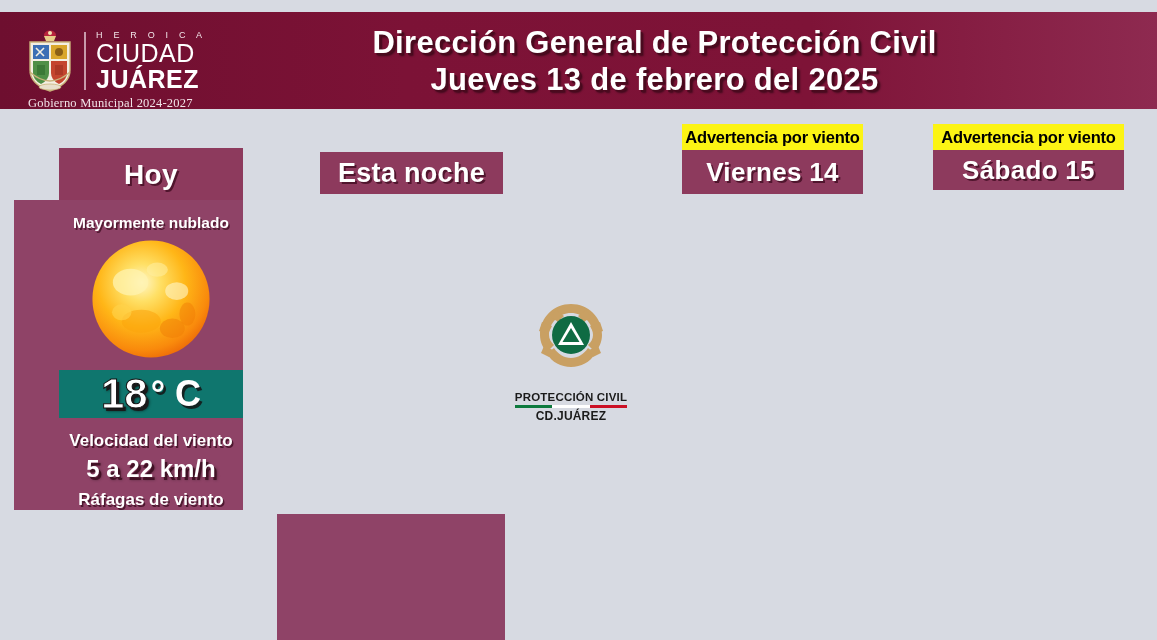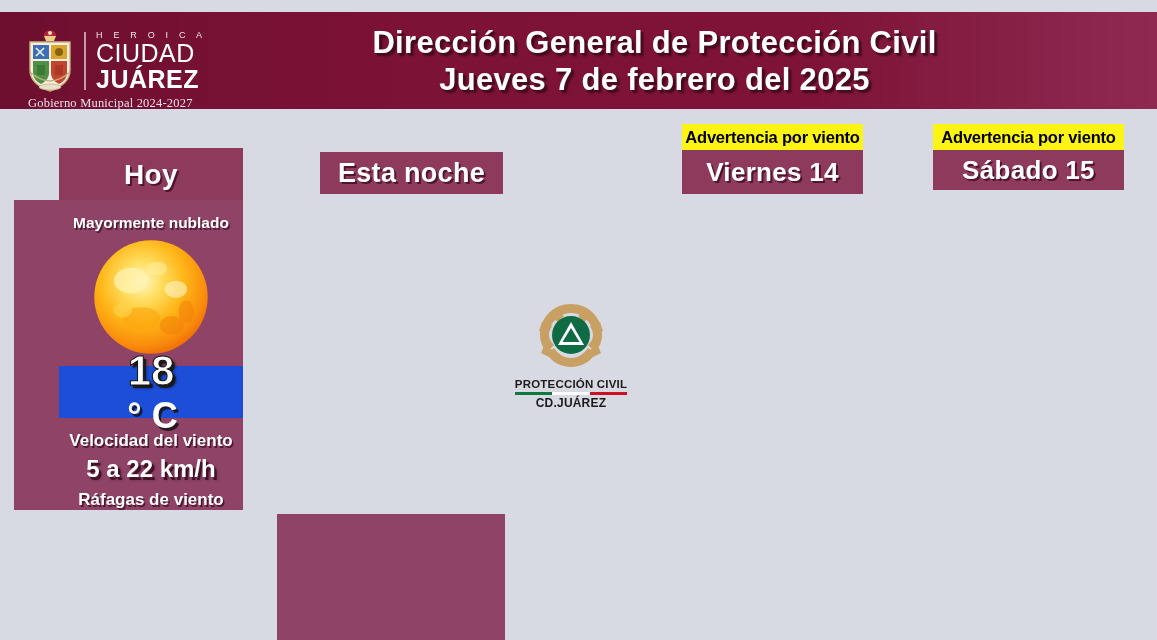--- a/index.html
+++ b/index.html
@@ -95,21 +95,21 @@
   .cond {
     color: #fff; font-weight: 700; text-align: center;
     text-shadow: 1.5px 1.5px 0 rgba(55,10,28,.7);
     white-space: nowrap;
   }
   .tempband {
     width: 100%; display: flex; align-items: center; justify-content: center;
     font-weight: 700; color: #fff;
     position: relative;
   }
-  .tempband.hot { background: #1d4ed8; flex-direction: column; }
+  .tempband.hot { background: #0f766e; }
   .tnum {
     text-shadow: 2.5px 2.5px 0 #1a1a1a, 3px 3px 3px rgba(0,0,0,.6);
     -webkit-text-stroke: 1px #111;
   }
   .tdeg {
     text-shadow: 2.5px 2.5px 0 rgba(20,20,20,.85);
     font-weight: 700;
   }
   .wlabel {
     color: #fff; font-weight: 700; text-align: center;
@@ -122,21 +122,21 @@
     white-space: nowrap;
   }
 
   
   .pclogo {
     position: absolute; left: 507px; top: 302px;
     width: 128px; text-align: center;
   }
   .pc-title {
     font-size: 11.5px; font-weight: 700; color: #1b1b1b;
-    letter-spacing: 0.2px; margin-top: 2px;
+    letter-spacing: 0.2px; margin-top: 15px;
     font-family: "Liberation Sans", sans-serif;
   }
   .pc-flag {
     display: flex; width: 112px; height: 3px; margin: 2px auto 1px;
   }
   .pc-flag i { flex: 1; display: block; }
   .pc-sub {
     font-size: 12px; font-weight: 700; color: #1b1b1b;
     letter-spacing: 0.2px;
   }
@@ -165,21 +165,21 @@
     <div class="brand-divider"></div>
     <div class="brandtext">
       <div class="bt-heroica">H E R O I C A</div>
       <div class="bt-ciudad">CIUDAD</div>
       <div class="bt-juarez">JUÁREZ</div>
     </div>
     <div class="bt-gob">Gobierno Municipal 2024-2027</div>
   </div>
   <div class="headtitle">
     <div class="l1">Dirección General de Protección Civil</div>
-    <div class="l2">Jueves 7 de febrero del 2025</div>
+    <div class="l2">Jueves 13 de febrero del 2025</div>
   </div>
 </div>
 
 <div class="card" style="left:14px; top:148px; width:229px;">
   <div class="daybar" style="height:54px; font-size:28px;">
     <span>Hoy</span>
   </div>
 </div>
 <div class="card body" style="left:14px; top:200px; width:229px; height:310px;">
   <div class="cond" style="font-size:15.5px; margin-top:14px;">Mayormente nublado</div>

